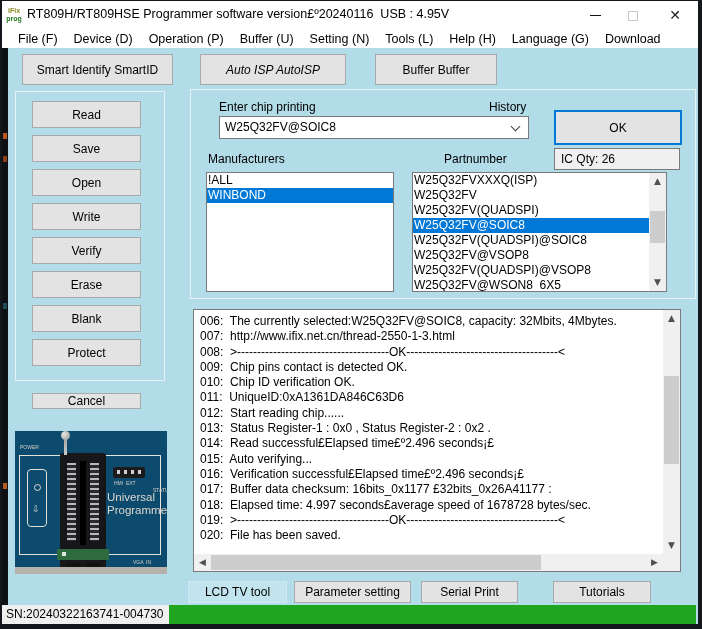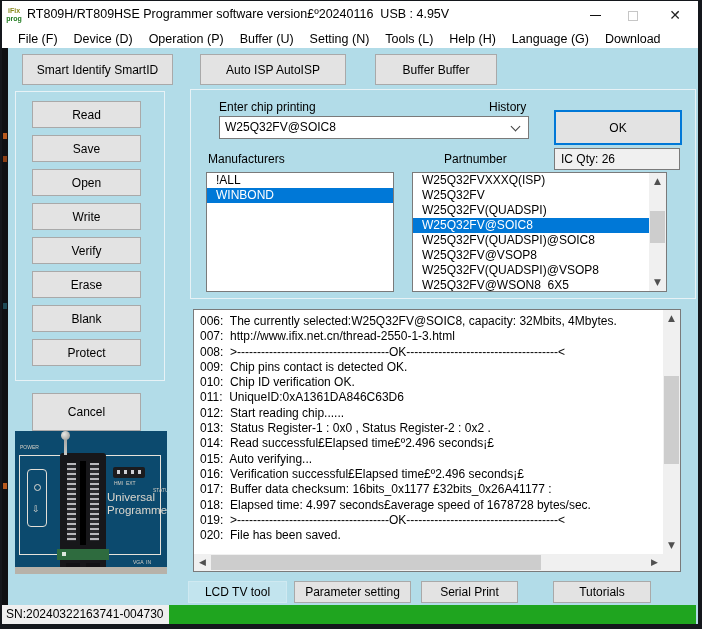--- a/index.html
+++ b/index.html
@@ -30,28 +30,28 @@
   .edge-photo { position:absolute; left:0; top:0; width:6px; height:100%;
     background:#0e1013; }
   .edge-photo i { position:absolute; left:1px; width:4px; height:6px; display:block; }
 
   
   .btn { background:#E3E3E3; border:1px solid #A9A9A9; font-family:"Liberation Sans",sans-serif; font-size:12px; color:#000; display:flex; align-items:center; justify-content:center; white-space:nowrap; }
 
   
   .tb { position:absolute; top:6px; height:31px; }
   .tb1 { left:20px;  width:151px; }
-  .tb2 { left:198px; width:146px; }
+  .tb2 { left:198px; width:146px;font-style:italic; }
   .tb3 { left:373px; width:122px; }
   .tb4 { left:526px; width:134px; }
 
   
   .ops-group { position:absolute; left:13px; top:43px; width:150px; height:290px; border:1px solid #E7F2F6; }
   .side-btn { position:absolute; left:16px; width:109px; height:27px;text-align:center; }
-  .cancel-btn { position:absolute; left:30px; top:345px; width:109px; height:38px; }
+  .cancel-btn { position:absolute; left:30px; top:345px; width:109px; height:16px; }
 
   
   .photo { position:absolute; left:13px; top:383px; width:152px; height:143px; background:#0c4a6e; overflow:hidden; }
   .photo .table-bottom { position:absolute; left:0; bottom:0; width:100%; height:7px; background:#b7b2a9; }
   .photo .panel-line { position:absolute; left:4px; top:24px; width:142px; height:100px; border:1px solid #e7e3db; }
   .photo .slot-outline { position:absolute; left:12px; top:38px; width:20px; height:58px; border:1px solid #e3dfd7; border-radius:4px; }
   .photo .slot-outline .arr { position:absolute; left:4px; top:34px; font-size:9px; color:#ddd8cf; }
   .photo .slot-outline .circ { position:absolute; left:6px; top:14px; width:7px; height:7px; border:1px solid #e0dcd4; border-radius:50%; }
   .zif { position:absolute; left:45px; top:22px; width:46px; height:118px; background:#17171a; border-radius:3px; }
   .zif .col { position:absolute; top:10px; width:9px; height:78px; background:repeating-linear-gradient(to bottom,#b9b9bd 0 2px,#2a2a2e 2px 5px); }
@@ -71,21 +71,21 @@
   
   .chip-group { position:absolute; left:188px; top:41px; width:506px; height:210px; border:1px solid #E7F2F6; }
   .lbl { position:absolute; font-size:12px; white-space:nowrap; }
   .combo { position:absolute; left:28px; top:26px; width:310px; height:23px; background:#fff; border:1px solid #7a7a7a; line-height:21px; padding-left:5px; }
   .combo .chev { position:absolute; right:9px; top:6px; width:7px; height:7px; border-right:1.4px solid #404040; border-bottom:1.4px solid #404040; transform:rotate(45deg); }
   .ok-btn { position:absolute; left:363px; top:20px; width:128px; height:35px; border:2px solid #0078D7; box-shadow:inset 0 0 0 1px #E3E3E3; }
   .icqty { position:absolute; left:363px; top:58px; width:126px; height:22px; background:#F0F0F0; border:1px solid #7a7a7a; line-height:20px; padding-left:6px; font-size:12px; }
   .listbox { position:absolute; top:82px; background:#fff; border:1px solid #7a7a7a; overflow:hidden; }
   .list-manu { left:15px; width:188px; height:120px; }
   .list-part { left:221px; width:255px; height:120px; }
-  .lrow { height:15px; line-height:15px; padding-left:9px; white-space:nowrap; overflow:hidden; font-size:12px; }
+  .lrow { height:15px; line-height:15px; padding-left:1px; white-space:nowrap; overflow:hidden; font-size:12px; }
   .lrow.selected { background:#0078D7; color:#fff; }
   .list-part .rows { margin-right:17px; }
 
   
   .vsb { position:absolute; right:0; top:0; width:17px; background:#F0F0F0; }
   .sb-btn { position:absolute; left:0; width:100%; height:17px; text-align:center; line-height:16px; font-size:9px; color:#505050; font-family:"DejaVu Sans",sans-serif; }
   .sb-up { top:0; } .sb-down { bottom:0; }
   .sb-thumb { position:absolute; left:1px; right:1px; background:#CDCDCD; }
   .hsb { position:absolute; left:0; bottom:0; height:17px; background:#F0F0F0; }
   .hsb .sb-left { position:absolute; left:0; top:0; width:17px; height:17px; text-align:center; line-height:16px; font-size:9px; color:#505050; }

